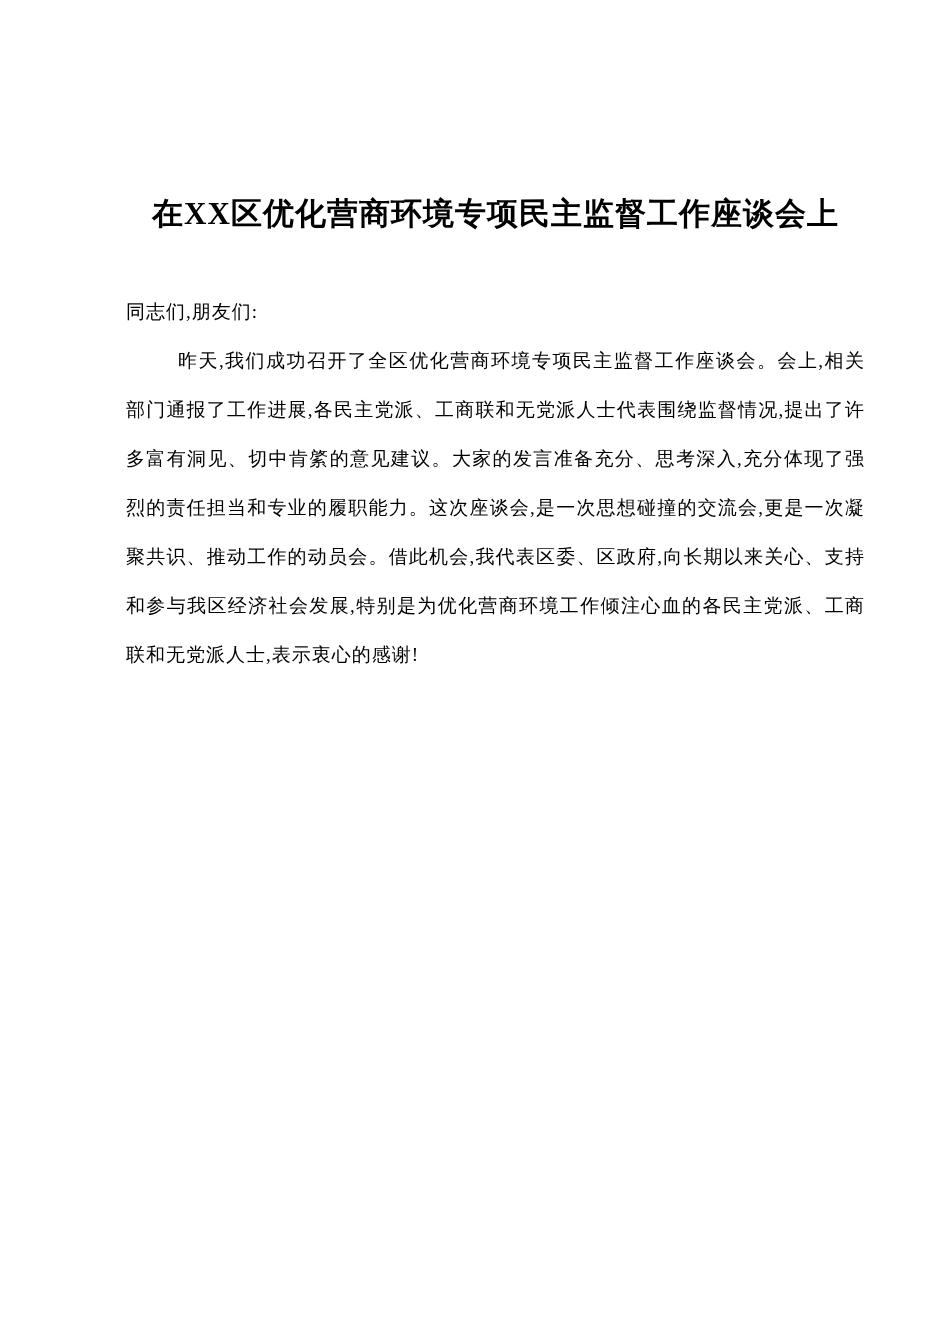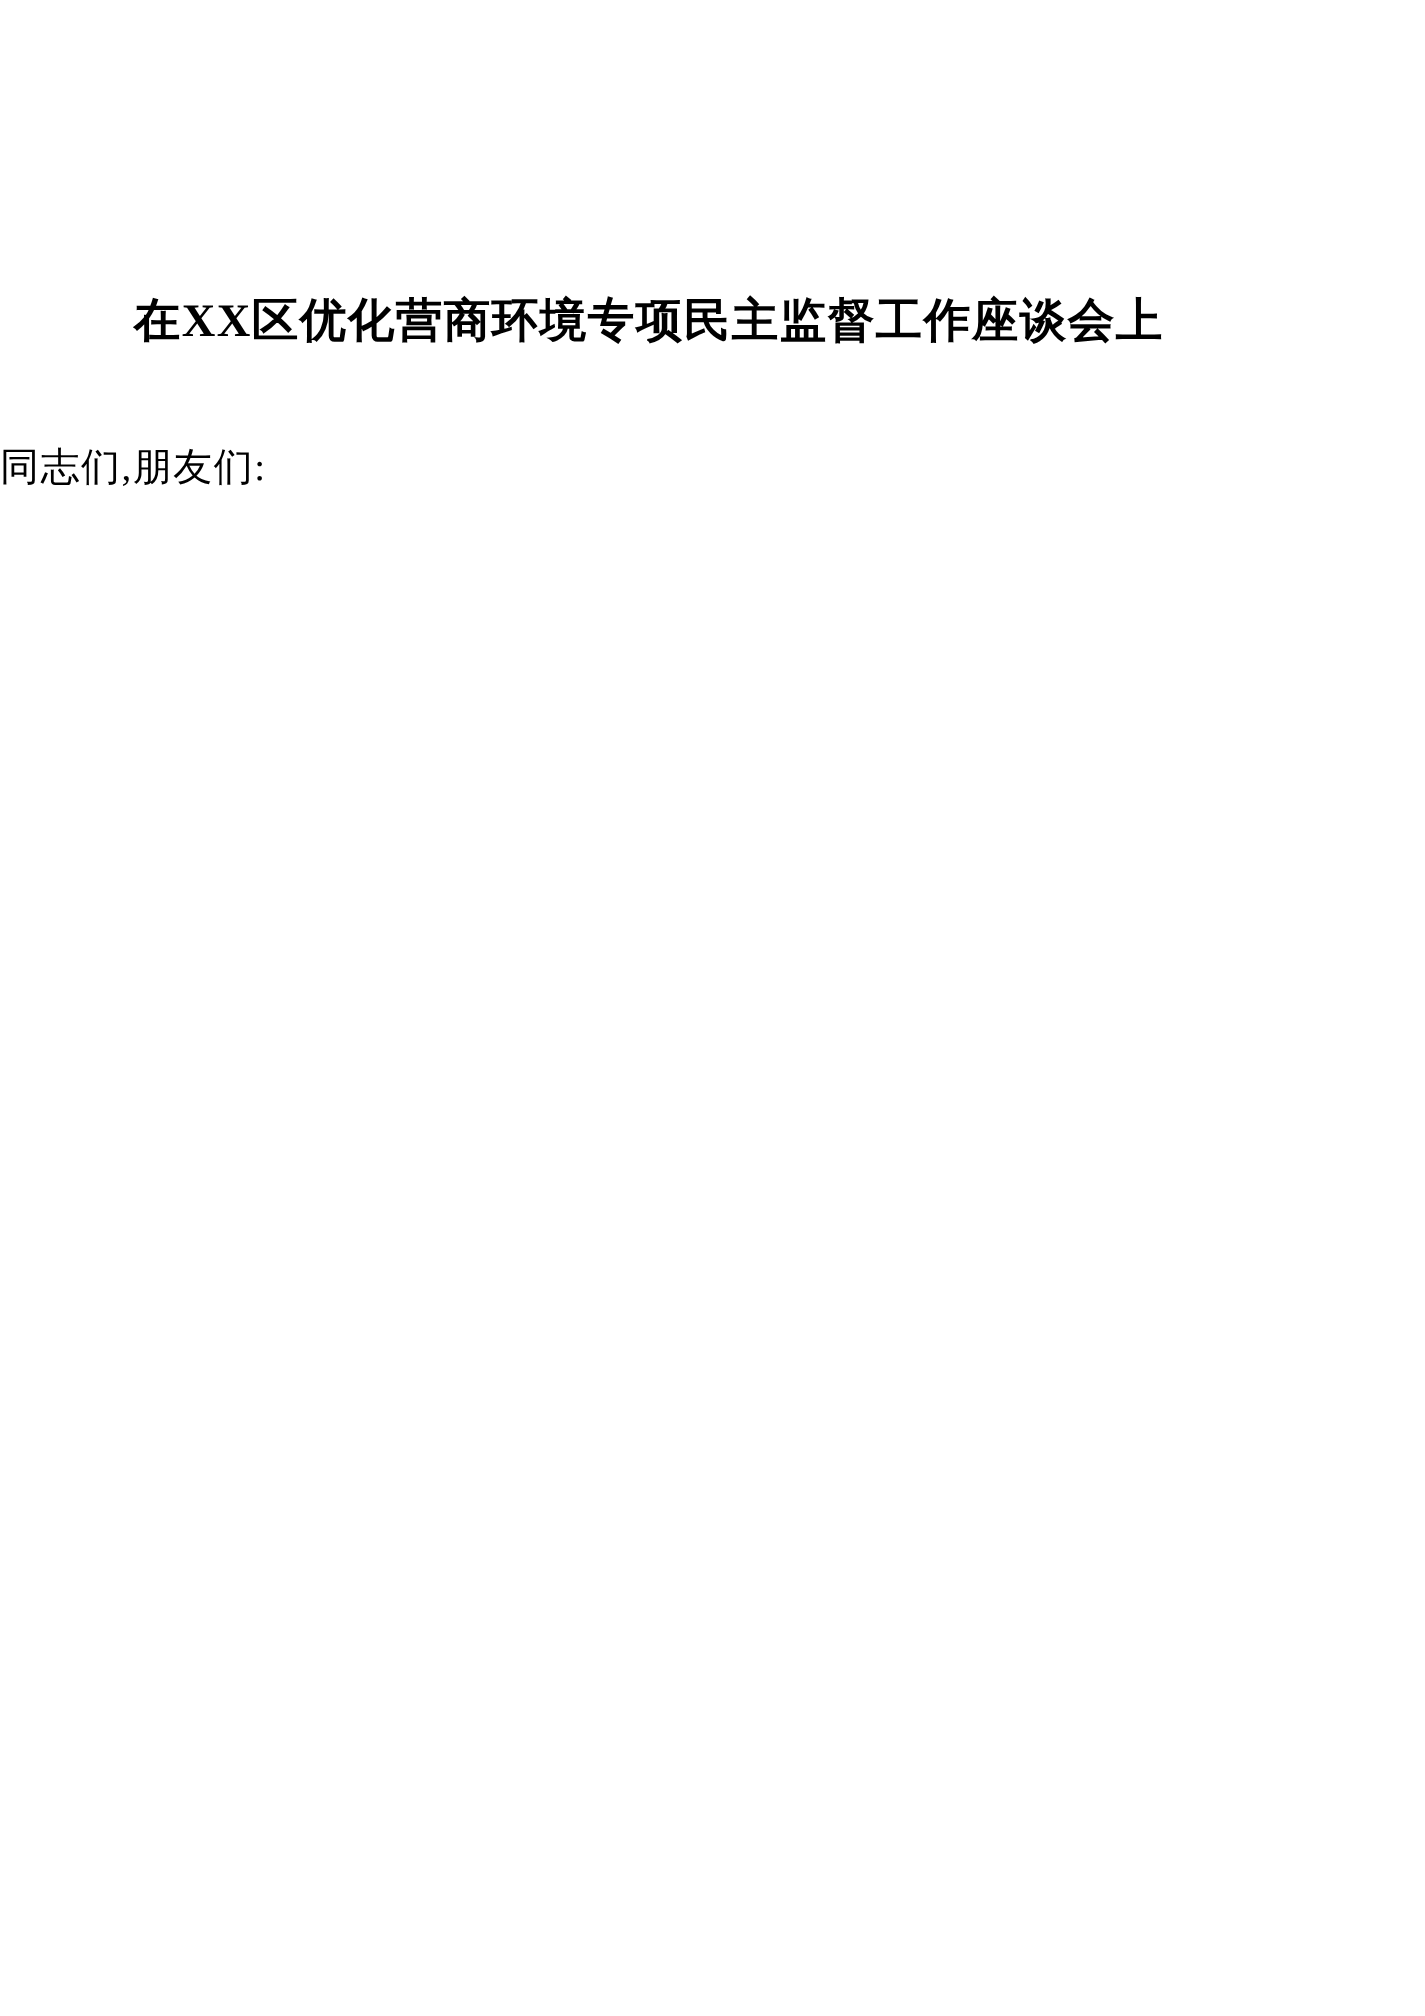--- a/index.html
+++ b/index.html
@@ -11,35 +11,36 @@
     position: relative;
     width: 950px;
     height: 1344px;
     background: #ffffff;
     overflow: hidden;
     font-family: "Liberation Serif", serif;
     color: #000000;
     box-sizing: border-box;
   }
   .content {
+    padding-left: 126px;
     padding-right: 85px;
   }
   .doc-title {
     margin: 185px 0 0 0;
     font-size: 31px;
     font-weight: 700;
     line-height: 58px;
     text-align: center;
     letter-spacing: 1px;
   }
   .doc-title .title-line {
     display: block;
   }
   .body-text {
-    font-size: 26px;
+    font-size: 19px;
     line-height: 49px;
     text-align: justify;
     letter-spacing: 1px;
   }
   p {
     margin: 0;
   }
   .salutation {
     margin-top: 44px;
   }
@@ -58,18 +59,19 @@
 <div class="page">
   <div class="content">
 
     <h1 class="doc-title">
       <span class="title-line">在XX区优化营商环境专项民主监督工作座谈会上</span>
     </h1>
 
     <div class="body-text">
       <p class="salutation">同志们,朋友们:</p>
 
+      <p class="para">昨天,我们成功召开了全区优化营商环境专项民主监督工作座谈会。会上,相关部门通报了工作进展,各民主党派、工商联和无党派人士代表围绕监督情况,提出了许多富有洞见、切中肯綮的意见建议。大家的发言准备充分、思考深入,充分体现了强烈的责任担当和专业的履职能力。这次座谈会,是一次思想碰撞的交流会,更是一次凝聚共识、推动工作的动员会。借此机会,我代表区委、区政府,向长期以来关心、支持和参与我区经济社会发展,特别是为优化营商环境工作倾注心血的各民主党派、工商联和无党派人士,表示衷心的感谢!</p>
 
 
     </div>
 
   </div>
 </div>
 
 </body></html>

